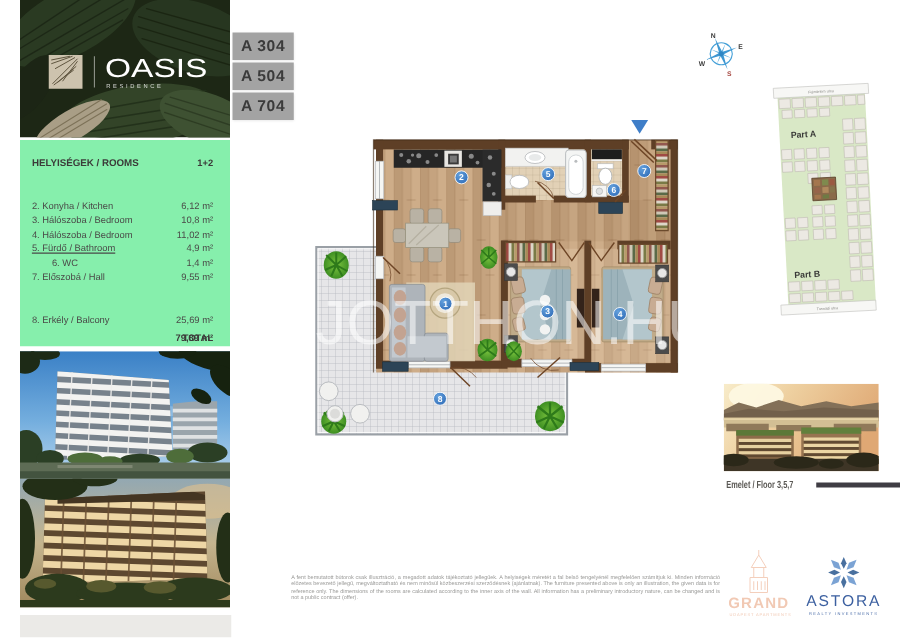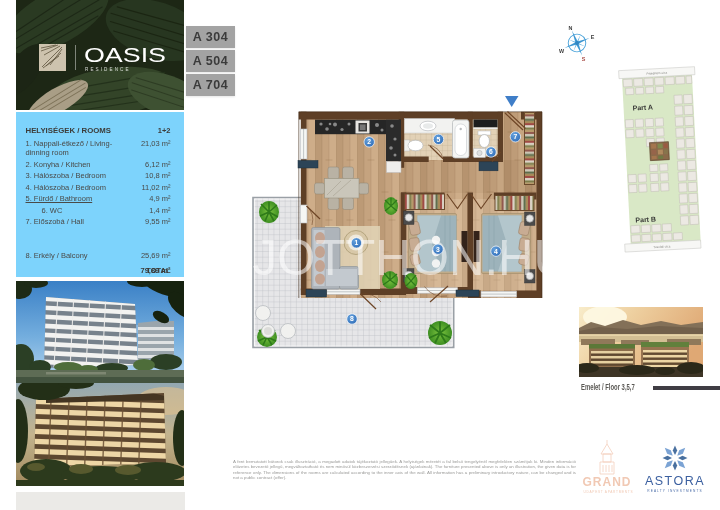--- a/index.html
+++ b/index.html
@@ -53,23 +53,22 @@
 
  <rect x="23" y="44" width="27" height="27" fill="#cdc3ae"></rect>
  <g transform="translate(36,57)" stroke="#5f553f" stroke-width="0.8" fill="none">
   <path d="M10,-10 L-10,10 M8,-11 L-8,-2 M10,-8 L-2,8 M6,-12 L-11,-6 M9,-4 L-6,9 M4,-12 L-11,-9 M7,-1 L-9,11"></path>
  </g>
  <line x1="59.5" y1="45" x2="59.5" y2="70" stroke="rgba(255,255,255,0.55)" stroke-width="0.8"></line>
  <text x="68" y="61.5" font-size="21" fill="#ffffff" textLength="82" lengthAdjust="spacingAndGlyphs" font-family="Liberation Sans">OASIS</text>
  <text x="69" y="70.5" font-size="4.6" fill="rgba(255,255,255,0.8)" letter-spacing="2.1" font-family="Liberation Sans">RESIDENCE</text>
 </svg>
 
-<div class="abs" style="left:16px;top:112px;width:168px;height:165px;background:#7dd3fc;">
+<div class="abs" style="left:16px;top:112px;width:168px;height:165px;background:#86efac;">
 <div class="row" style="top:14px;"><b style="font-size:7.8px">HELYISÉGEK / ROOMS</b><span class="v"><b>1+2</b></span></div>
-<div class="row" style="top:27px;">1. Nappali-étkező / Living-<br>dinning room<span class="v">21,03 m²</span></div>
 <div class="row" style="top:47.5px;">2. Konyha / Kitchen<span class="v">6,12 m²</span></div>
 <div class="row" style="top:59px;">3. Hálószoba / Bedroom<span class="v">10,8 m²</span></div>
 <div class="row" style="top:70.5px;">4. Hálószoba / Bedroom<span class="v">11,02 m²</span></div>
 <div class="row" style="top:82px;text-decoration:underline;">5. Fürdő / Bathroom<span class="v">4,9 m²</span></div>
 <div class="row" style="top:93.5px;padding-left:16px;">6. WC<span class="v">1,4 m²</span></div>
 <div class="row" style="top:105px;">7. Előszobá / Hall<span class="v">9,55 m²</span></div>
 <div class="row" style="top:139px;">8. Erkély / Balcony<span class="v">25,69 m²</span></div>
 <div class="row" style="top:154px;text-align:right;"><b>TOTAL</b><span class="v"><b>79,89 m²</b></span></div>
 </div>
 

